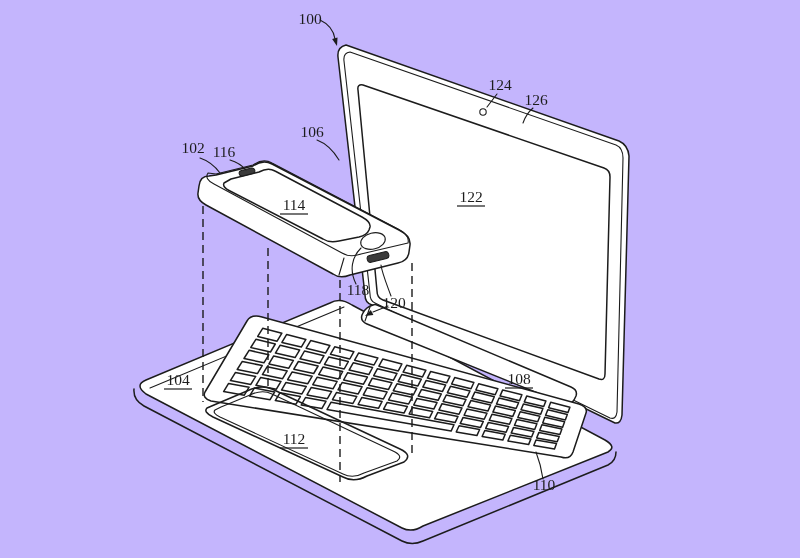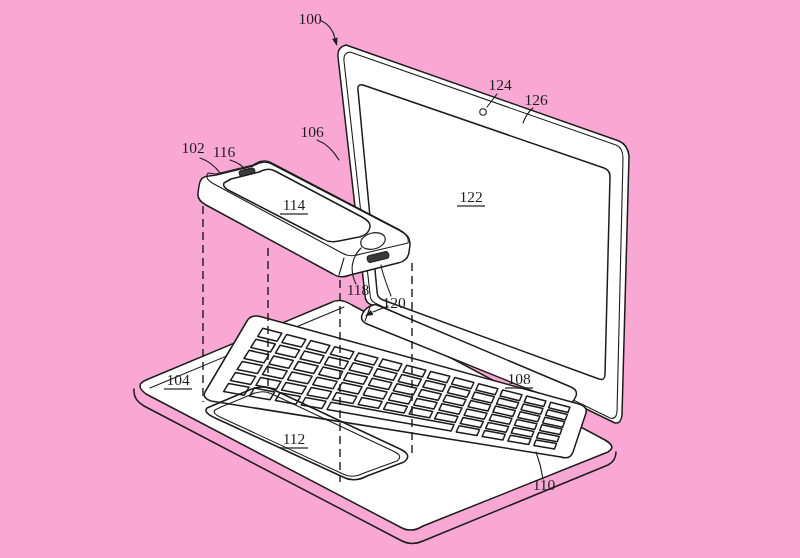--- a/index.html
+++ b/index.html
@@ -1,16 +1,16 @@
 <!DOCTYPE html>
 <html><head>
 <meta charset="utf-8">
 <style>
   html,body{margin:0;padding:0;background:#ffffff;}
-  .page{position:relative;width:800px;height:558px;background:#f9a8d4;overflow:hidden;
+  .page{position:relative;width:800px;height:558px;background:#c4b5fd;overflow:hidden;
         font-family:"Liberation Serif",serif;}
   svg{display:block}
   .st{stroke:#1c1c1c;fill:none;stroke-width:1.5;stroke-linejoin:round;stroke-linecap:round;}
   .thin{stroke-width:1.1;}
   .fw{fill:#ffffff;}
   .dark{fill:#3a3a3a;stroke:#1c1c1c;stroke-width:1;}
   .dash{stroke:#1c1c1c;fill:none;stroke-width:1.4;stroke-dasharray:8 5;}
   .ldr{stroke:#1c1c1c;fill:none;stroke-width:1.1;stroke-linecap:round;}
   .arrow{fill:#1c1c1c;stroke:none;}
   text.ref{font-family:"Liberation Serif",serif;font-size:15.5px;fill:#1c1c1c;text-anchor:middle;}

